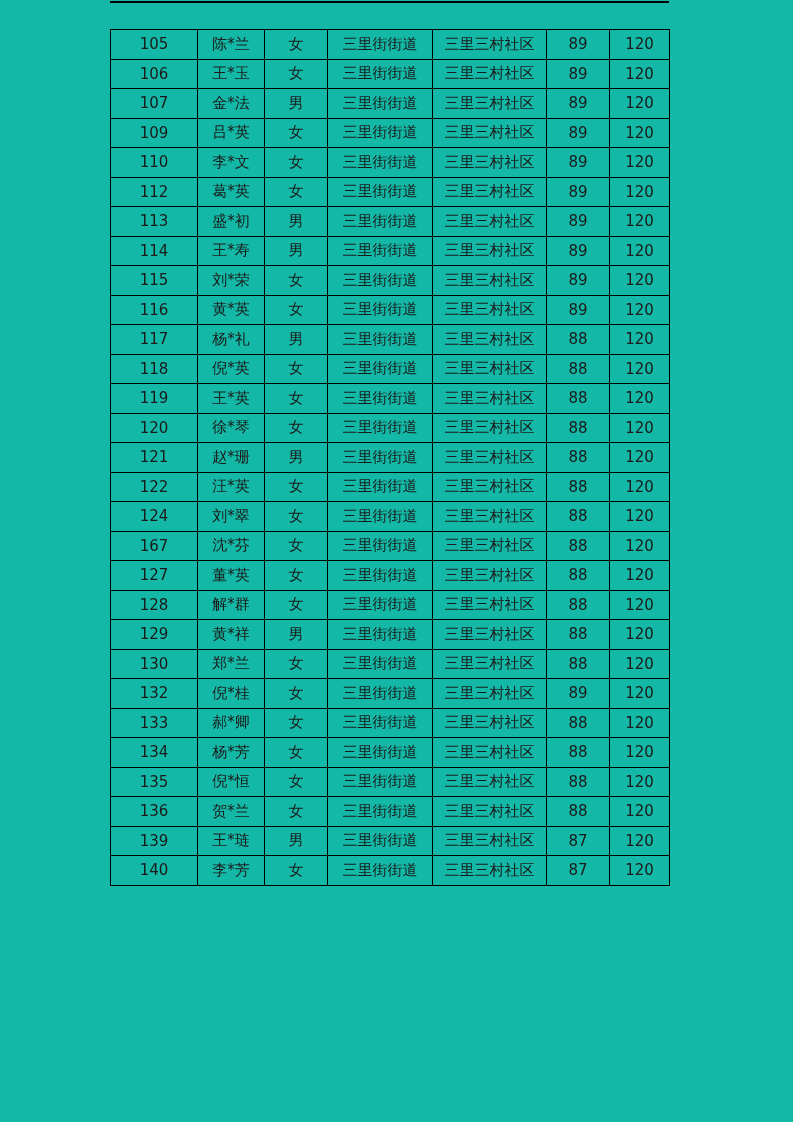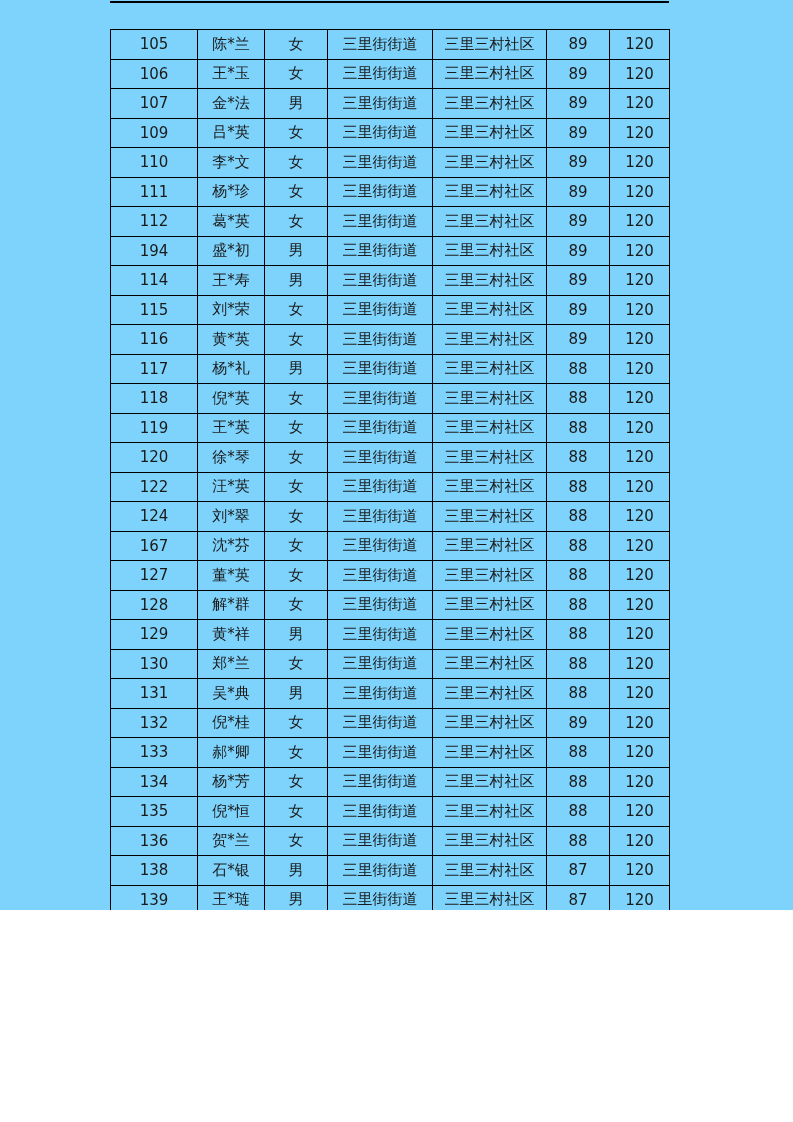--- a/index.html
+++ b/index.html
@@ -4,22 +4,22 @@
 <style>
   html, body {
     margin: 0;
     padding: 0;
     background: #ffffff;
     font-family: "DejaVu Sans", sans-serif;
   }
   .page {
     position: relative;
     width: 793px;
-    height: 910px;
-    background: #7dd3fc;
+    height: 1122px;
+    background: #14b8a6;
     overflow: hidden;
   }
   
   .partial-line {
     position: absolute;
     left: 110px;
     top: 1px;
     width: 559px;
     height: 2px;
     background: #000000;
@@ -111,42 +111,33 @@
   <tr>
     <td>110</td>
     <td>李*文</td>
     <td>女</td>
     <td>三里街街道</td>
     <td>三里三村社区</td>
     <td>89</td>
     <td>120</td>
   </tr>
 
-  <tr>
-    <td>111</td>
-    <td>杨*珍</td>
-    <td>女</td>
-    <td>三里街街道</td>
-    <td>三里三村社区</td>
-    <td>89</td>
-    <td>120</td>
-  </tr>
 
   <tr>
     <td>112</td>
     <td>葛*英</td>
     <td>女</td>
     <td>三里街街道</td>
     <td>三里三村社区</td>
     <td>89</td>
     <td>120</td>
   </tr>
 
   <tr>
-    <td>194</td>
+    <td>113</td>
     <td>盛*初</td>
     <td>男</td>
     <td>三里街街道</td>
     <td>三里三村社区</td>
     <td>89</td>
     <td>120</td>
   </tr>
 
   <tr>
     <td>114</td>
@@ -211,20 +202,29 @@
   <tr>
     <td>120</td>
     <td>徐*琴</td>
     <td>女</td>
     <td>三里街街道</td>
     <td>三里三村社区</td>
     <td>88</td>
     <td>120</td>
   </tr>
 
+  <tr>
+    <td>121</td>
+    <td>赵*珊</td>
+    <td>男</td>
+    <td>三里街街道</td>
+    <td>三里三村社区</td>
+    <td>88</td>
+    <td>120</td>
+  </tr>
 
   <tr>
     <td>122</td>
     <td>汪*英</td>
     <td>女</td>
     <td>三里街街道</td>
     <td>三里三村社区</td>
     <td>88</td>
     <td>120</td>
   </tr>
@@ -284,29 +284,20 @@
   <tr>
     <td>130</td>
     <td>郑*兰</td>
     <td>女</td>
     <td>三里街街道</td>
     <td>三里三村社区</td>
     <td>88</td>
     <td>120</td>
   </tr>
 
-  <tr>
-    <td>131</td>
-    <td>吴*典</td>
-    <td>男</td>
-    <td>三里街街道</td>
-    <td>三里三村社区</td>
-    <td>88</td>
-    <td>120</td>
-  </tr>
 
   <tr>
     <td>132</td>
     <td>倪*桂</td>
     <td>女</td>
     <td>三里街街道</td>
     <td>三里三村社区</td>
     <td>89</td>
     <td>120</td>
   </tr>
@@ -345,29 +336,20 @@
     <td>136</td>
     <td>贺*兰</td>
     <td>女</td>
     <td>三里街街道</td>
     <td>三里三村社区</td>
     <td>88</td>
     <td>120</td>
   </tr>
 
 
-  <tr>
-    <td>138</td>
-    <td>石*银</td>
-    <td>男</td>
-    <td>三里街街道</td>
-    <td>三里三村社区</td>
-    <td>87</td>
-    <td>120</td>
-  </tr>
 
   <tr>
     <td>139</td>
     <td>王*琏</td>
     <td>男</td>
     <td>三里街街道</td>
     <td>三里三村社区</td>
     <td>87</td>
     <td>120</td>
   </tr>

